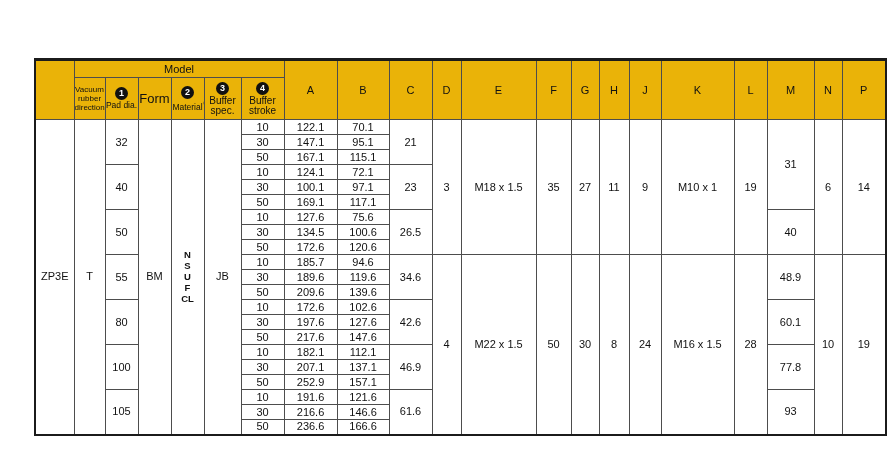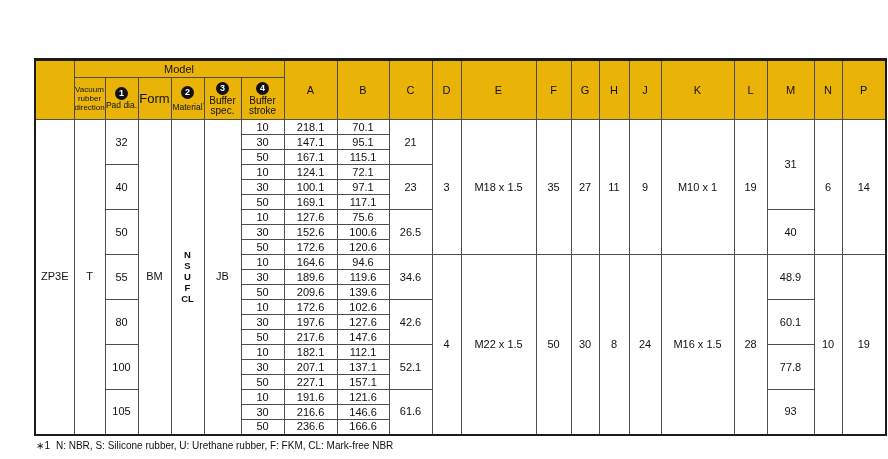--- a/index.html
+++ b/index.html
@@ -161,21 +161,21 @@
           <td rowspan="21" class="gray bold">BM</td>
           <td rowspan="21" class="gray material-cell">
             <div>N</div>
             <div>S</div>
             <div>U</div>
             <div>F</div>
             <div>CL</div>
           </td>
           <td rowspan="21" class="gray bold">JB</td>
           <td class="gray bold">10</td>
-          <td>218.1</td>
+          <td>122.1</td>
           <td>70.1</td>
           <td rowspan="3">21</td>
           <td rowspan="9">3</td>
           <td rowspan="9">M18 x 1.5</td>
           <td rowspan="9">35</td>
           <td rowspan="9">27</td>
           <td rowspan="9">11</td>
           <td rowspan="9">9</td>
           <td rowspan="9">M10 x 1</td>
           <td rowspan="9">19</td>
@@ -213,32 +213,32 @@
         <tr>
           <td rowspan="3" class="gray bold">50</td>
           <td class="gray bold">10</td>
           <td>127.6</td>
           <td>75.6</td>
           <td rowspan="3">26.5</td>
           <td rowspan="3">40</td>
         </tr>
         <tr>
           <td class="gray bold">30</td>
-          <td>152.6</td>
+          <td>134.5</td>
           <td>100.6</td>
         </tr>
         <tr>
           <td class="gray bold">50</td>
           <td>172.6</td>
           <td>120.6</td>
         </tr>
         <tr>
           <td rowspan="3" class="gray bold">55</td>
           <td class="gray bold">10</td>
-          <td>164.6</td>
+          <td>185.7</td>
           <td>94.6</td>
           <td rowspan="3">34.6</td>
           <td rowspan="12">4</td>
           <td rowspan="12">M22 x 1.5</td>
           <td rowspan="12">50</td>
           <td rowspan="12">30</td>
           <td rowspan="12">8</td>
           <td rowspan="12">24</td>
           <td rowspan="12">M16 x 1.5</td>
           <td rowspan="12">28</td>
@@ -272,31 +272,31 @@
         <tr>
           <td class="gray bold">50</td>
           <td>217.6</td>
           <td>147.6</td>
         </tr>
         <tr>
           <td rowspan="3" class="gray bold">100</td>
           <td class="gray bold">10</td>
           <td>182.1</td>
           <td>112.1</td>
-          <td rowspan="3">52.1</td>
+          <td rowspan="3">46.9</td>
           <td rowspan="3">77.8</td>
         </tr>
         <tr>
           <td class="gray bold">30</td>
           <td>207.1</td>
           <td>137.1</td>
         </tr>
         <tr>
           <td class="gray bold">50</td>
-          <td>227.1</td>
+          <td>252.9</td>
           <td>157.1</td>
         </tr>
         <tr>
           <td rowspan="3" class="gray bold">105</td>
           <td class="gray bold">10</td>
           <td>191.6</td>
           <td>121.6</td>
           <td rowspan="3">61.6</td>
           <td rowspan="3">93</td>
         </tr>
@@ -306,17 +306,14 @@
           <td>146.6</td>
         </tr>
         <tr>
           <td class="gray bold">50</td>
           <td>236.6</td>
           <td>166.6</td>
         </tr>
       </tbody>
   </table>
 
-  <div class="footnote">
-    <span class="marker">∗1</span><span>N: NBR, S: Silicone rubber, U: Urethane rubber, F: FKM, CL: Mark-free NBR</span>
-  </div>
 
 </div>
 
 </body></html>

